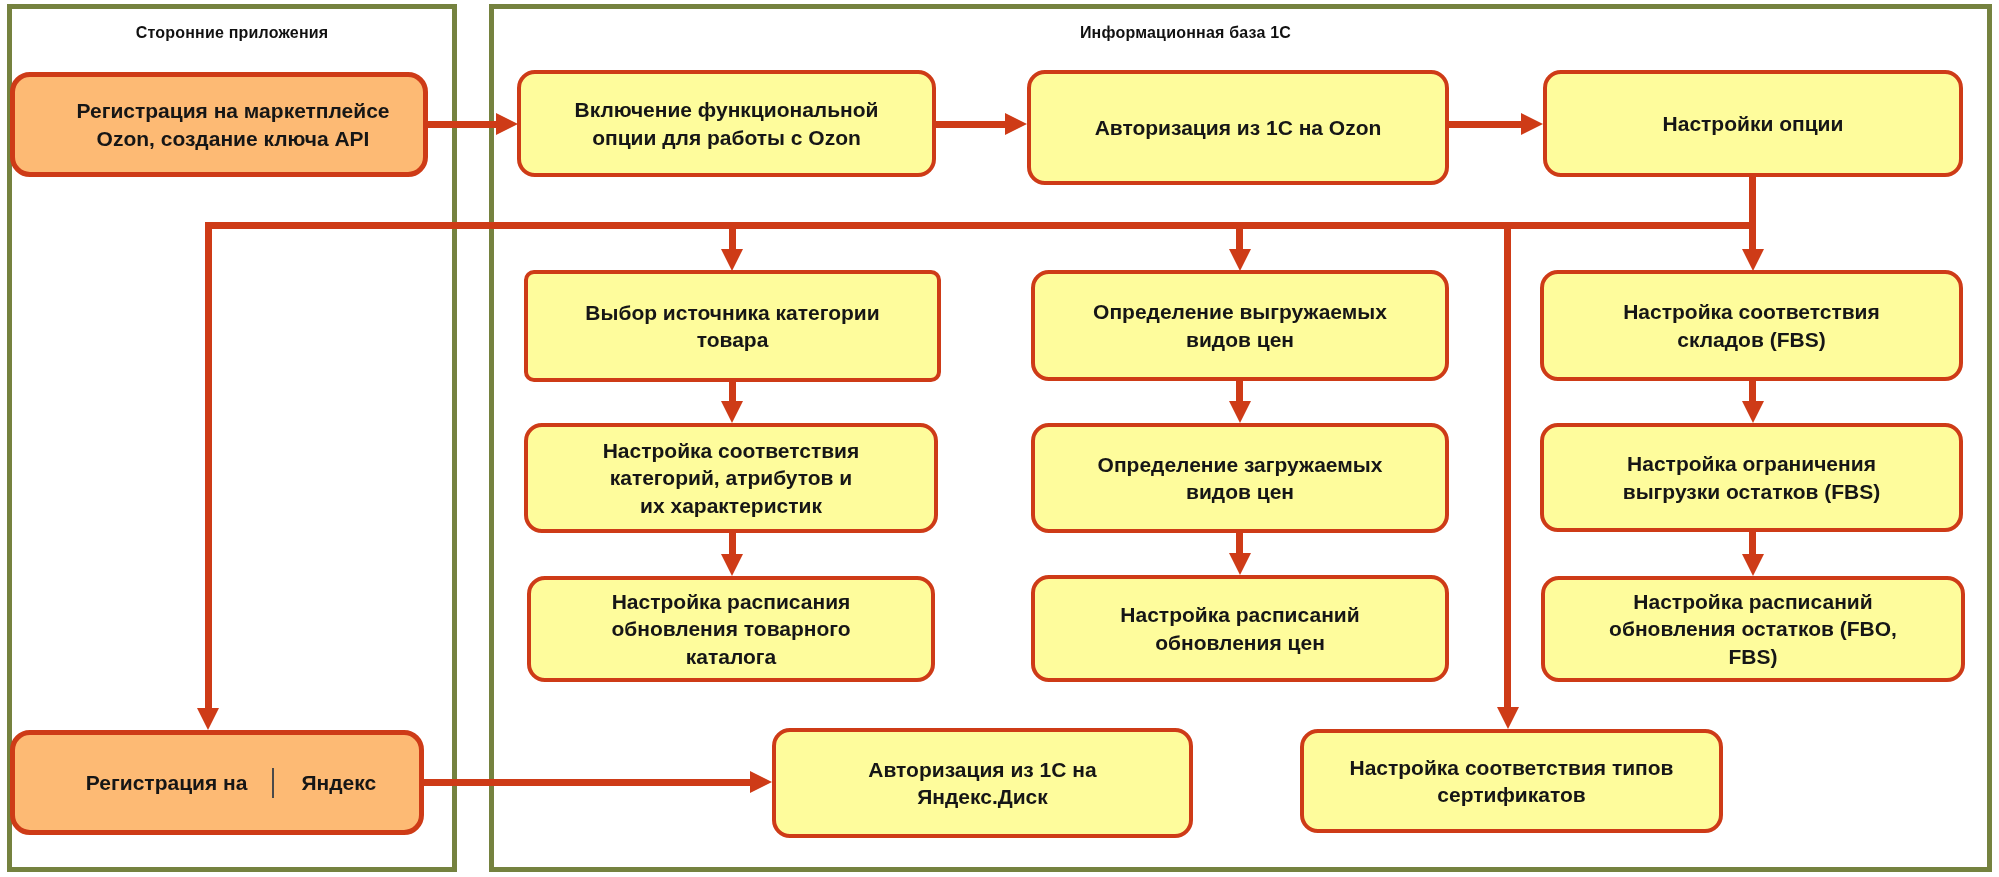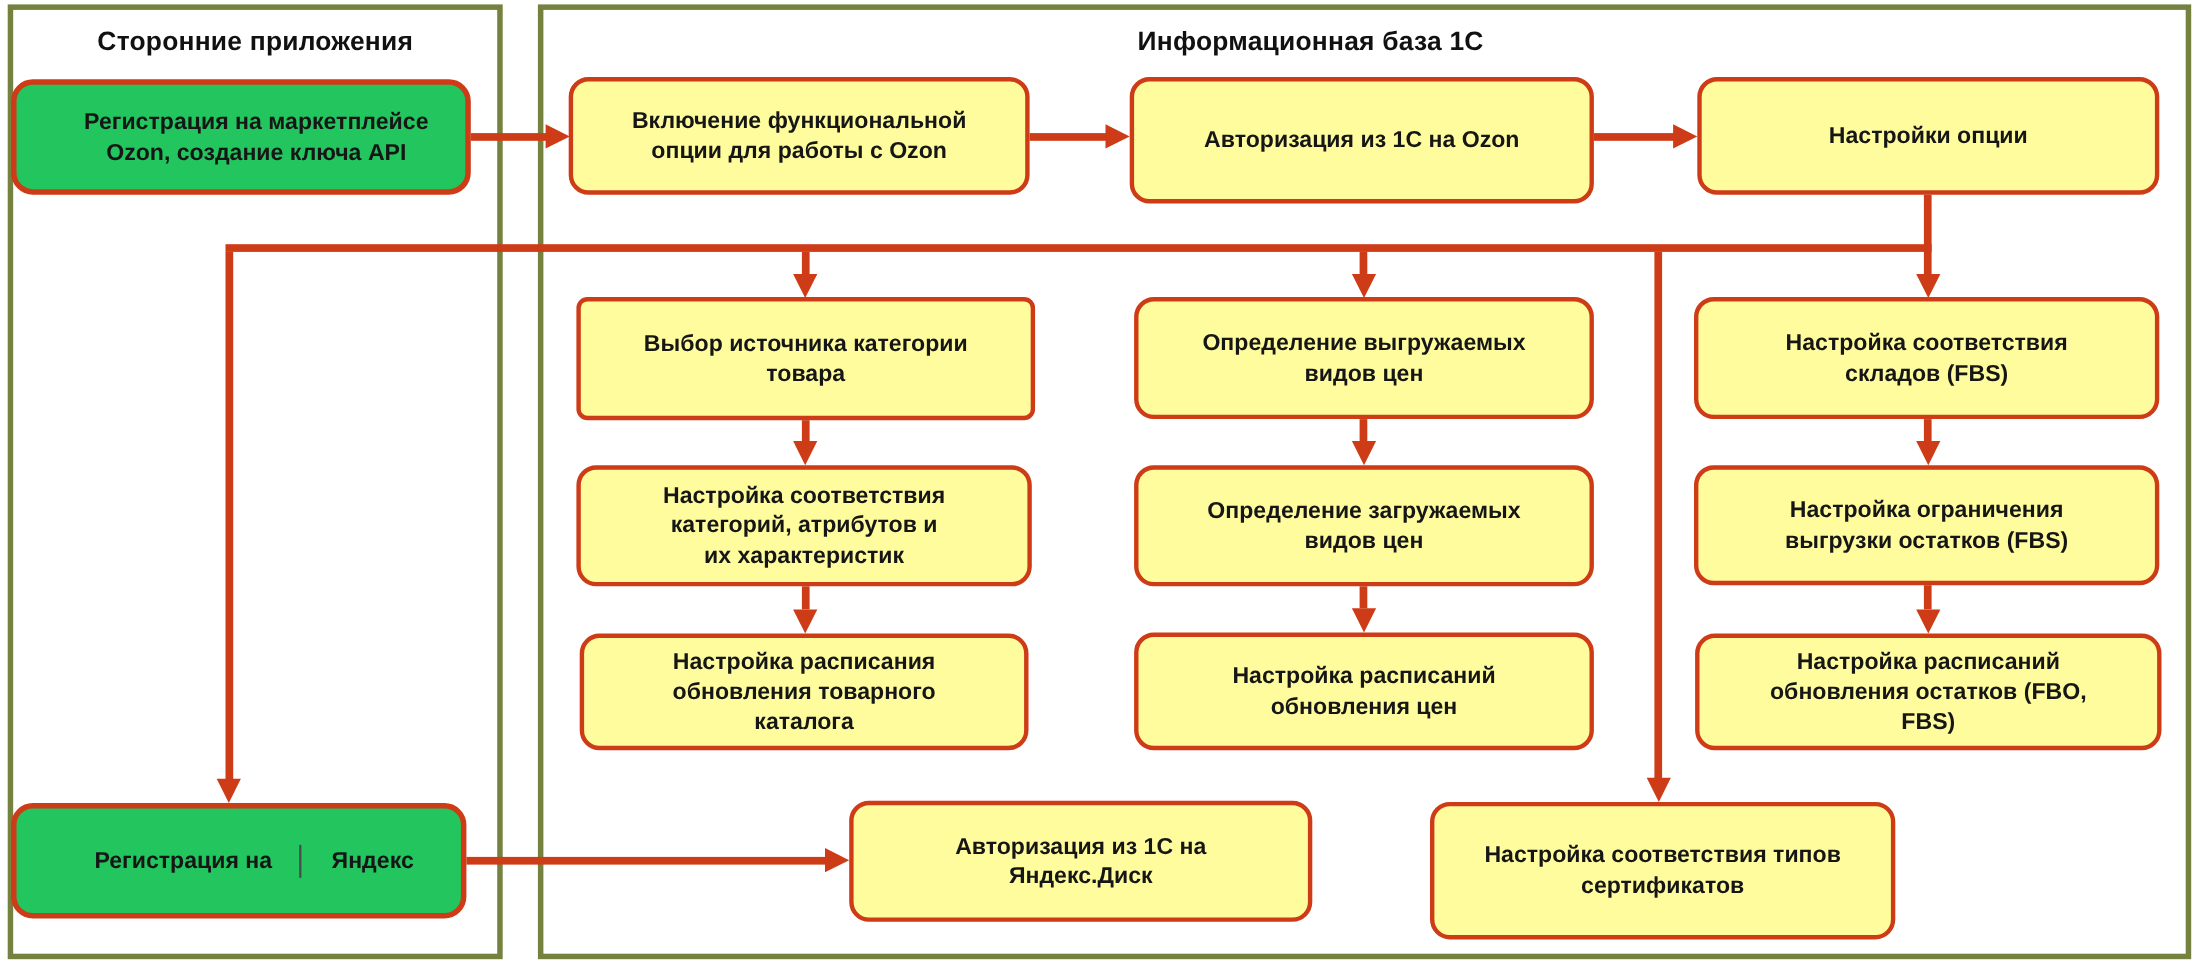--- a/index.html
+++ b/index.html
@@ -2,53 +2,53 @@
 <html><head>
 <meta charset="utf-8">
 <style>
   html,body { margin:0; padding:0; background:#ffffff; }
   .canvas {
     position:relative; width:1999px; height:877px; background:#ffffff;
     font-family:"Liberation Sans", sans-serif; overflow:hidden;
   }
   .panel { position:absolute; box-sizing:border-box; border:5px solid #75823F; background:transparent; }
   .panel-title {
-    position:absolute; text-align:center; font-weight:bold; font-size:24px;
+    position:absolute; text-align:center; font-weight:bold; font-size:16px;
     color:#111; letter-spacing:0.2px;
   }
   .node {
     position:absolute; box-sizing:border-box; border:4px solid #CE3B17; border-radius:18px;
     display:flex; align-items:center; justify-content:center;
     text-align:center; font-weight:bold; font-size:21px; line-height:1.3; color:#161616;
     padding:6px 16px;
   }
   .node span { white-space:pre-line; }
   .node.yellow { background:#FEFC9C; }
-  .node.orange { background:#22c55e; border-width:5px; border-radius:20px;padding-left:44px; }
+  .node.orange { background:#fdba74; border-width:5px; border-radius:20px;padding-left:44px; }
   .cursor-label { display:flex; align-items:center; justify-content:center;gap:23px; }
   .text-cursor { width:2px; height:30px; background:#4a4a4a; margin:0 4px 0 2px; }
   .h-line { position:absolute; height:7px; background:#CE3B17; }
   .v-line { position:absolute; width:7px;  background:#CE3B17; }
   .arr-right { position:absolute; width:0; height:0;
     border-top:11px solid transparent; border-bottom:11px solid transparent;
     border-left:22px solid #CE3B17; }
   .arr-down { position:absolute; width:0; height:0;
     border-left:11px solid transparent; border-right:11px solid transparent;
     border-top:22px solid #CE3B17; }
 </style>
 </head>
 <body>
 
 <div class="canvas">
 
   <div class="panel" style="left:7px; top:4px; width:450px; height:868px;"></div>
   <div class="panel" style="left:489px; top:4px; width:1503px; height:868px;"></div>
 
   <div class="panel-title" style="left:7px; top:24px; width:450px;">Сторонние приложения</div>
-  <div class="panel-title" style="left:489px; top:24px; width:1363px;padding-left:21px;">Информационная база 1С</div>
+  <div class="panel-title" style="left:504px; top:24px; width:1363px;">Информационная база 1С</div>
 
   <div class="node orange" style="left:10px; top:72px; width:418px; height:105px;">
     <span>Регистрация на маркетплейсе
 Ozon, создание ключа API</span>
   </div>
 
   <div class="node orange" style="left:10px; top:730px; width:414px; height:105px;">
     <div class="cursor-label">
       <span>Регистрация на</span>
       <div class="text-cursor"></div>
@@ -106,21 +106,21 @@
   <div class="node yellow" style="left:1541px; top:576px; width:424px; height:106px;">
     <span>Настройка расписаний
 обновления остатков (FBO,
 FBS)</span>
   </div>
 
   <div class="node yellow" style="left:772px; top:728px; width:421px; height:110px;">
     <span>Авторизация из 1С на
 Яндекс.Диск</span>
   </div>
-  <div class="node yellow" style="left:1300px; top:729px; width:423px; height:125px;">
+  <div class="node yellow" style="left:1300px; top:729px; width:423px; height:104px;">
     <span>Настройка соответствия типов
 сертификатов</span>
   </div>
 
   <div class="h-line" style="left:428px; top:121px; width:70px;"></div>
   <div class="arr-right" style="left:496px; top:113px;"></div>
 
   <div class="h-line" style="left:936px; top:121px; width:71px;"></div>
   <div class="arr-right" style="left:1005px; top:113px;"></div>
 

